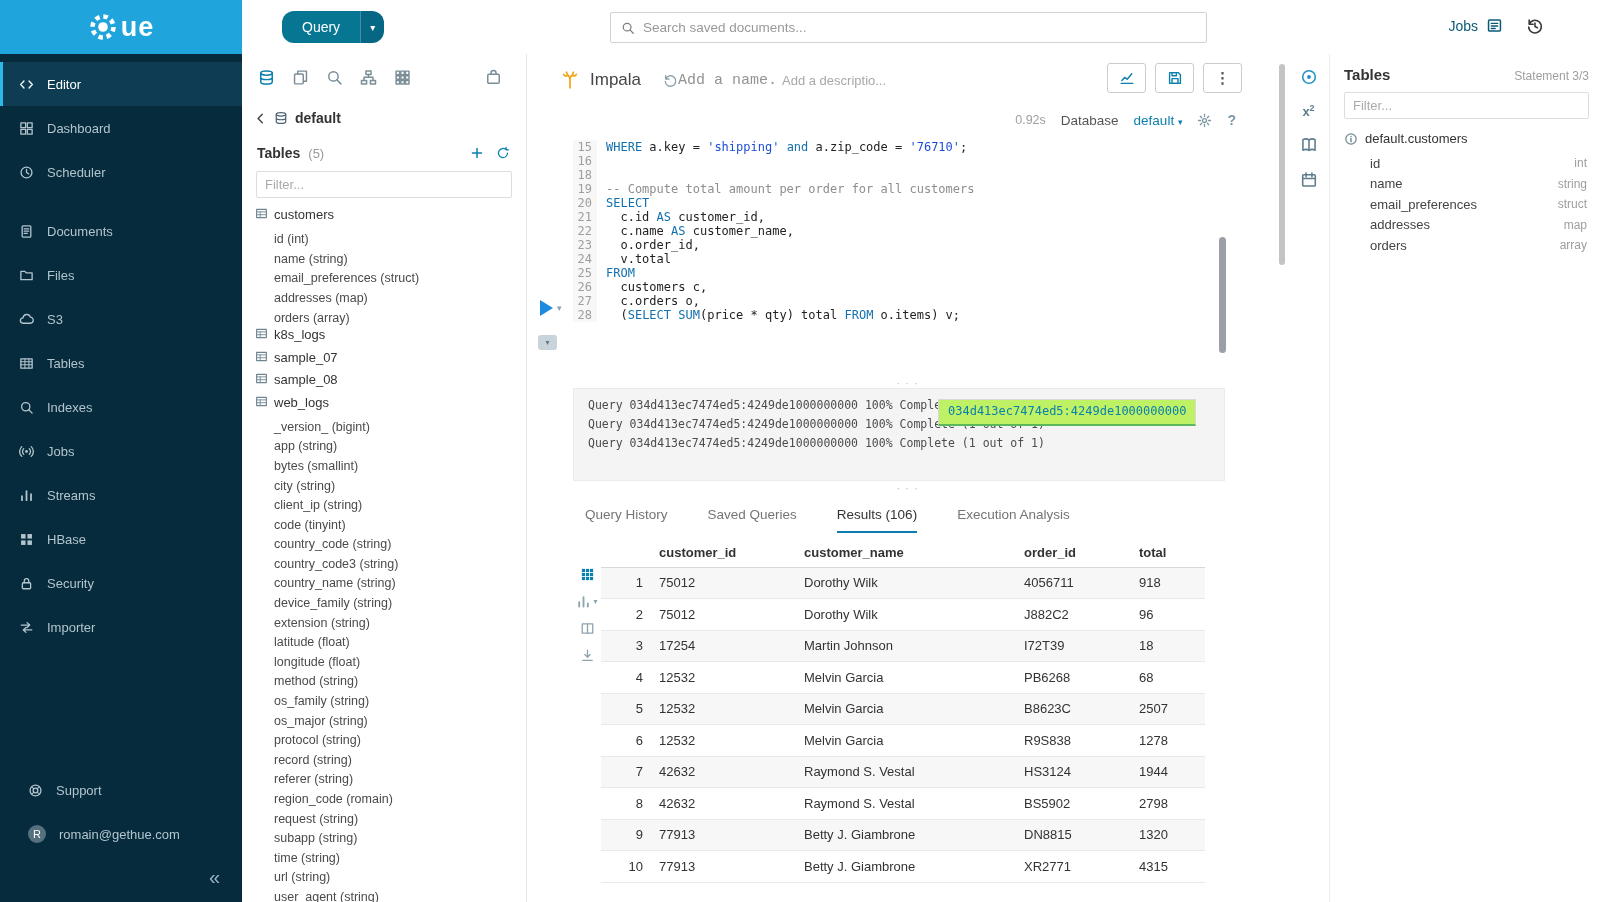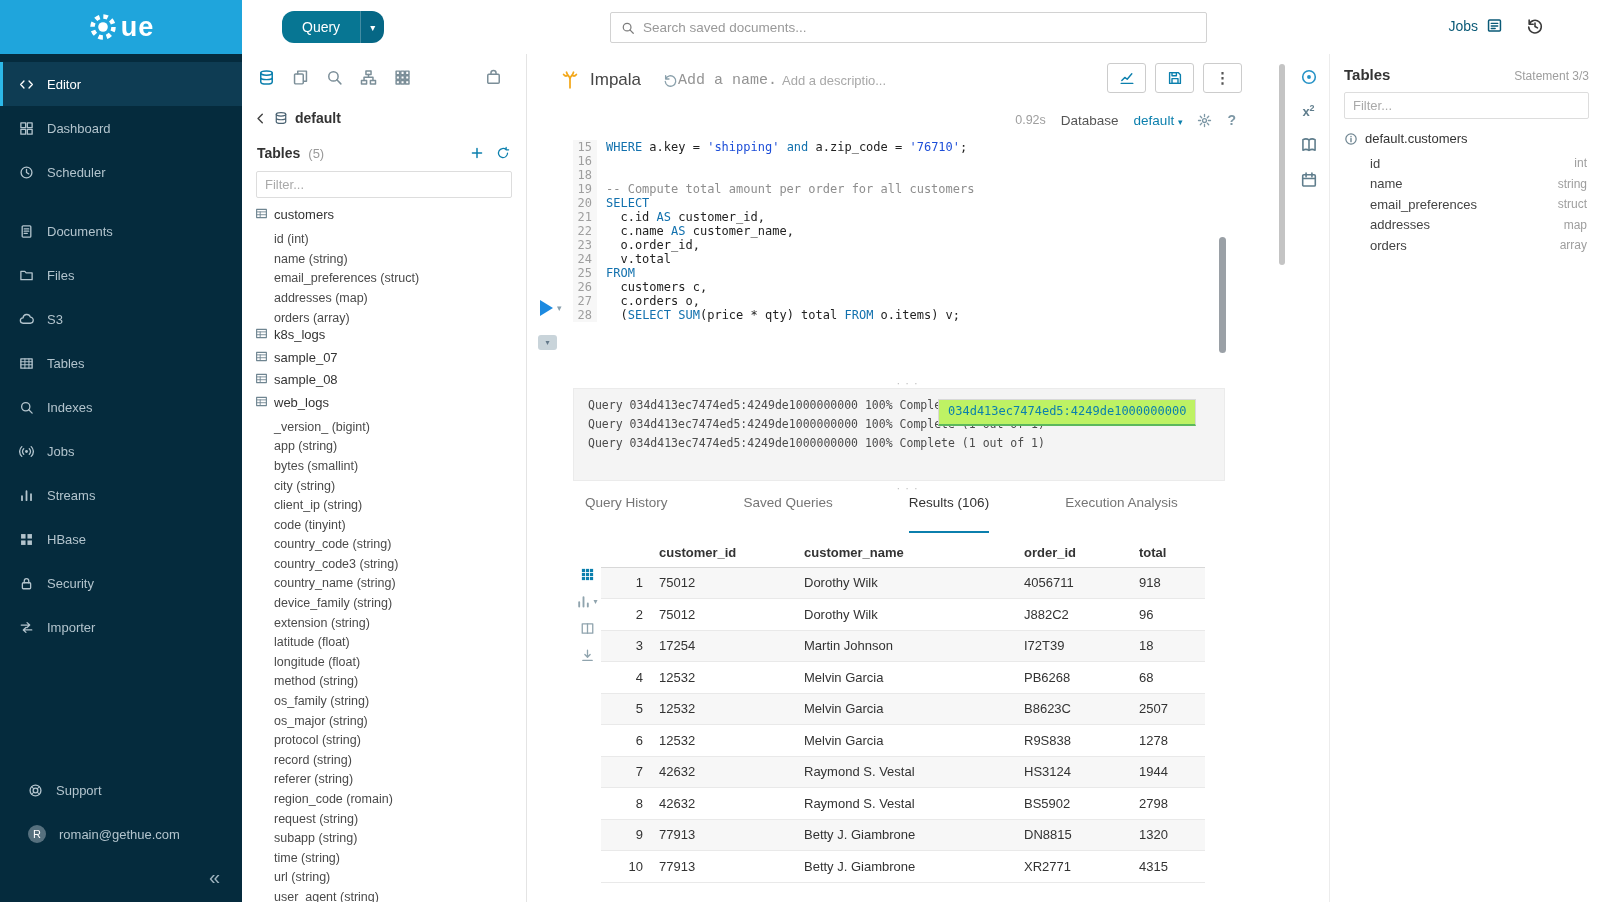--- a/index.html
+++ b/index.html
@@ -93,21 +93,21 @@
 .ed-scroll{position:absolute;right:62px;top:100px;width:7px;height:116px;background:#9aa0a6;border-radius:4px;cursor:grab}
 .page-scroll{position:absolute;right:3px;top:10px;width:6px;height:201px;background:#c4c4c4;border-radius:3px;cursor:grab}
 
 .drag-handle{height:11px;display:flex;align-items:center;justify-content:center;color:#bdbdbd;cursor:row-resize}
 .drag-handle::after{content:"· · ·";font-size:11px;letter-spacing:1px;line-height:4px}
 .logs{margin:0 63px 0 46px;height:93px;background:#f4f4f4;border:1px solid #ebebeb;position:relative;padding:7px 0 0 14px;font-family:"DejaVu Sans Mono",monospace;font-size:11.5px;color:#4c4c4c;line-height:19px}
 .log-line{white-space:pre}
 .log-tooltip{position:absolute;left:364px;top:10px;background:#bef264;border:1px solid #d8d8d8;border-bottom:2px solid #5cb85c;color:#0b7fad;padding:2px 9px 3px;font-family:"DejaVu Sans Mono",monospace;font-size:12px;cursor:pointer}
 .handle2{height:14px}
 
-.tabs{margin-left:46px;height:38px;display:flex;gap:76px;padding-left:12px;}
+.tabs{margin-left:46px;height:38px;display:flex;gap:40px;padding-left:12px;align-items:flex-end}
 .tab{font-size:13.5px;color:#757575;padding-bottom:9px;cursor:pointer;border-bottom:2px solid transparent}
 .tab.active{color:#333;border-bottom-color:#0b7fad}
 
 .results{display:flex;margin-left:46px;margin-top:6px}
 .res-rail{width:28px;display:flex;flex-direction:column;align-items:center;gap:12px;padding-top:28px}
 .res-tool{display:flex;align-items:center;gap:2px;color:#90a4ae;cursor:pointer}
 .res-tool.active{color:#0b7fad}
 .res-tool .ic{width:15px;height:15px}
 .mini-caret{font-size:8px}
 table.res{border-collapse:collapse;width:604px;font-size:13px;color:#333;table-layout:fixed}

